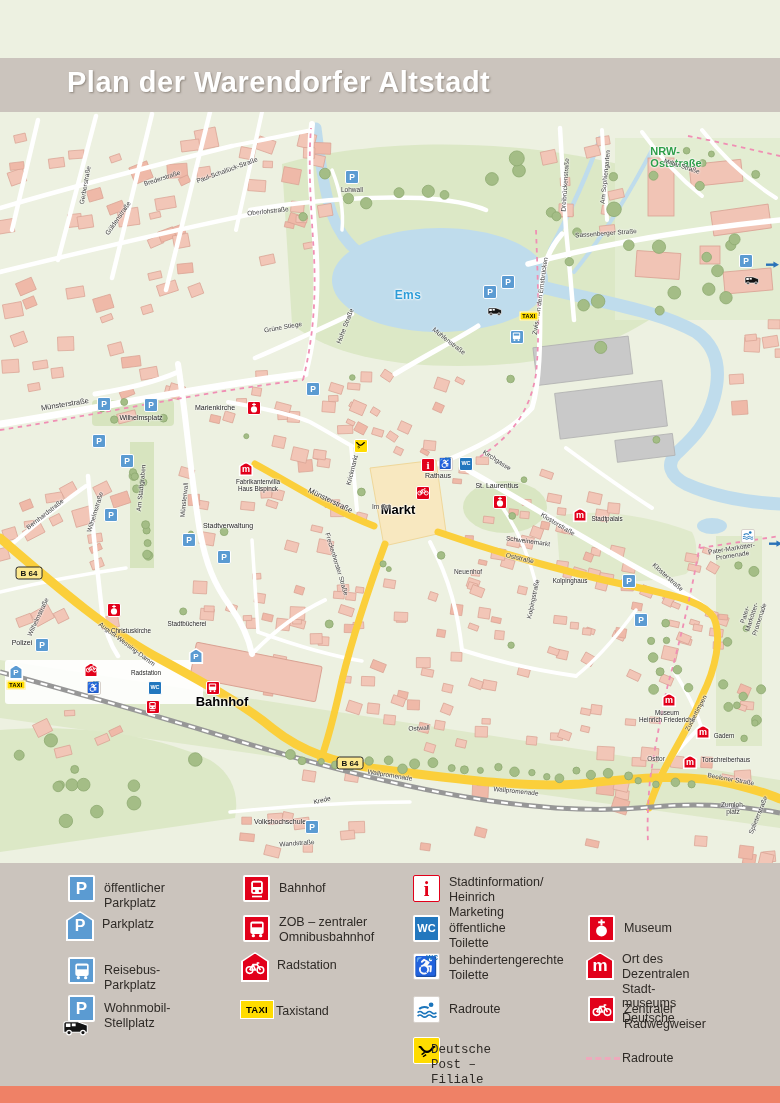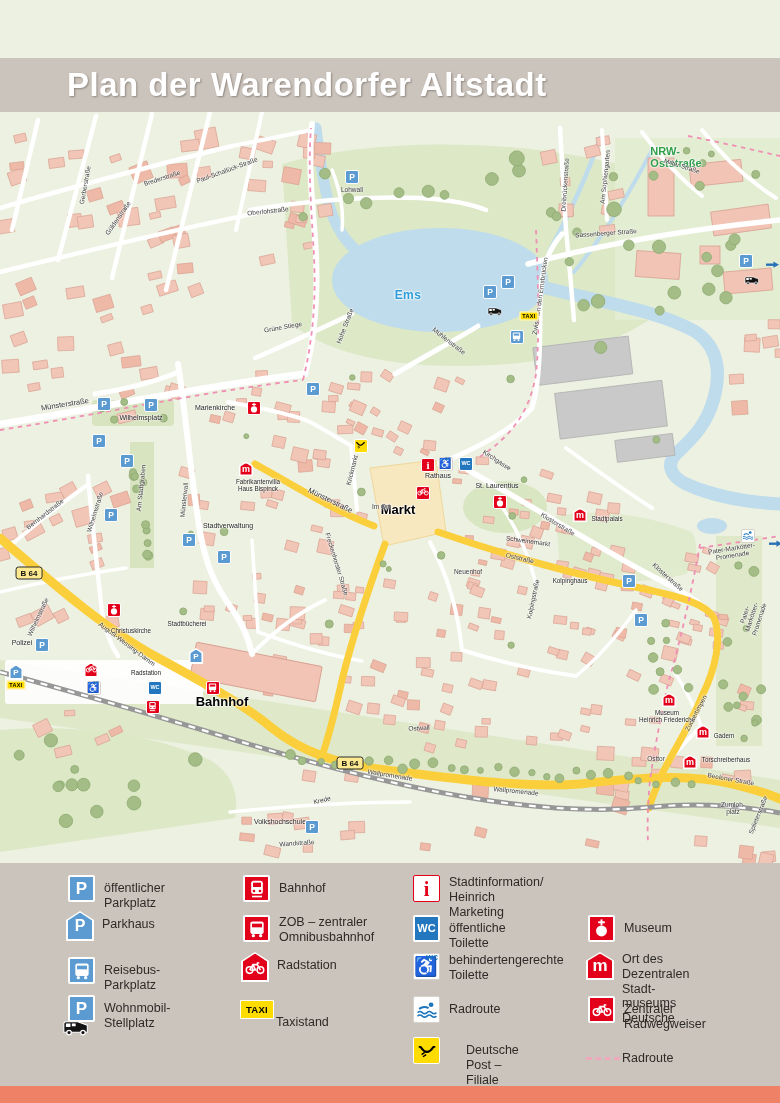--- a/index.html
+++ b/index.html
@@ -7,21 +7,21 @@
   .page{position:relative;width:780px;height:1103px;overflow:hidden;background:#EDF1E1;}
   
   .hdr{position:absolute;left:0;top:0;width:780px;height:58px;background:#EF8166;}
   .shield{position:absolute;display:inline-block;}
   .sh{clip-path:polygon(0 0,100% 0,100% 74%,50% 100%,0 74%);}
   .brand{position:absolute;left:118px;top:13px;color:#FDF6F1;font-size:16px;font-weight:bold;letter-spacing:4px;}
   .brand-sub{position:absolute;left:119px;top:34px;color:#8A3A36;font-size:9px;font-weight:bold;letter-spacing:2px;display:flex;align-items:center;gap:1px;}
   .ecirc{display:inline-flex;align-items:center;justify-content:center;width:10px;height:10px;border:1.2px solid #8E1F2F;border-radius:50%;color:#8E1F2F;font-size:7px;font-weight:bold;}
   
   .band{position:absolute;left:0;top:58px;width:780px;height:54px;background:#CBC4BD;}
-  .band h1{margin:0;position:absolute;left:67px;top:8px;font-size:33px;font-weight:bold;color:#FFFFFF;letter-spacing:.5px;text-shadow:1px 1px 2px rgba(95,85,75,.55);}
+  .band h1{margin:0;position:absolute;left:67px;top:8px;font-size:29px;font-weight:bold;color:#FFFFFF;letter-spacing:.5px;text-shadow:1px 1px 2px rgba(95,85,75,.55);}
   
   .map{position:absolute;left:0;top:112px;width:780px;height:751px;background:#EDF1E1;overflow:hidden;}
   .map svg{position:absolute;left:0;top:0;}
   #map-labels,#map-icons{position:absolute;left:0;top:0;width:780px;height:751px;pointer-events:none;}
   .mlabel{position:absolute;white-space:pre-line;text-align:center;line-height:1.15;font-size:6.5px;color:#3A3A3A;
           text-shadow:0 0 2px #fff,0 0 2px #fff,0 0 3px #fff;}
   .mlabel.street-lg{font-size:7.5px;color:#333;}
   .mlabel.poi{font-size:7px;color:#1E1E1E;}
   .mlabel.poi-sm{font-size:6.3px;color:#1E1E1E;}
   .mlabel.big{font-size:13px;font-weight:bold;color:#000;}
@@ -953,21 +953,21 @@
         <div class="llabel" style="left: 104px; top: 18px;">öffentlicher Parkplatz</div>
       </div>
       <div class="litem">
         <div style="position: absolute; left: 66px; top: 48px;">
           <div class="pent" style="width:28px;height:30px;">
             <div class="pent-in" style="background:#5B9BD2;">
               <span style="color:#fff;font-weight:bold;font-size:16px">P</span>
             </div>
           </div>
         </div>
-        <div class="llabel" style="left: 102px; top: 54px;">Parkhaus</div>
+        <div class="llabel" style="left: 102px; top: 54px;">Parkplatz</div>
       </div>
       <div class="litem">
         <div style="position: absolute; left: 68px; top: 94px;">
           <div class="ic" style="position:relative;width:27px;height:27px;background:#5B9BD2;border:2px solid #fff;border-radius:2px;color:#fff;font-weight:bold;font-size:17px;">
             <svg width="20" height="20" viewBox="0 0 12 12">
               <rect x="2" y="1.5" width="8" height="7.5" rx="1.2" fill="#fff"></rect>
               <rect x="3" y="2.8" width="6" height="2.2" fill="#5B9BD2"></rect>
               <circle cx="3.8" cy="10" r="1" fill="#fff"></circle>
               <circle cx="8.2" cy="10" r="1" fill="#fff"></circle>
             </svg>
@@ -1033,21 +1033,21 @@
               </svg>
             </div>
           </div>
         </div>
         <div class="llabel" style="left: 277px; top: 95px;">Radstation</div>
       </div>
       <div class="litem">
         <div style="position: absolute; left: 240px; top: 137px;">
           <div class="ic" style="position:relative;width:34px;height:19px;background:#FFDC00;border:1px solid #fff;color:#000;font-weight:bold;font-size:9.5px;letter-spacing:.3px;">TAXI</div>
         </div>
-        <div class="llabel" style="left: 276px; top: 152px; text-align: right;">Taxistand</div>
+        <div class="llabel" style="left: 276px; top: 141px; text-align: right;">Taxistand</div>
       </div>
       <div class="litem">
         <div style="position: absolute; left: 413px; top: 12px;">
           <div class="ic" style="position:relative;width:27px;height:27px;background:#fff;border:1.6px solid #E2001A;border-radius:2px;color:#E2001A;font-family:'Liberation Serif',serif;font-weight:bold;font-size:20px;">i</div>
         </div>
         <div class="llabel" style="left: 449px; top: 12px;">Stadtinformation/
 Heinrich Marketing</div>
       </div>
       <div class="litem">
         <div style="position: absolute; left: 413px; top: 52px;">
@@ -1078,21 +1078,21 @@
       <div class="litem">
         <div style="position: absolute; left: 413px; top: 174px;">
           <div class="ic" style="position:relative;width:27px;height:27px;background:#FFDC00;border:1px solid #fff;border-radius:2px;">
             <svg width="20" height="17.2" viewBox="0 0 14 12">
               <path d="M2.5 3.4 q4.5 7 9 0" stroke="#000" stroke-width="1.5" fill="none"></path>
               <path d="M1.2 3.4 h1.6 M11.2 3.4 h1.6" stroke="#000" stroke-width="1.2"></path>
               <path d="M3.2 8.8 l2.2 -1.5 M4.2 10.3 l2.2 -1.5" stroke="#000" stroke-width="1"></path>
             </svg>
           </div>
         </div>
-        <div class="llabel" style="left: 466px; top: 180px;">Deutsche Post – Filiale</div>
+        <div class="llabel" style="left: 431px; top: 180px; font-family: Liberation Mono, monospace;">Deutsche Post – Filiale</div>
       </div>
       <div class="litem">
         <div style="position: absolute; left: 588px; top: 52px;">
           <div class="ic" style="position:relative;width:27px;height:27px;background:#E2001A;border:2px solid #fff;border-radius:2px;color:#fff;font-weight:bold;font-size:17px;">
             <svg width="21" height="21" viewBox="0 0 12 12">
               <circle cx="6" cy="7.4" r="3.1" fill="#fff"></circle>
               <rect x="5.45" y="0.8" width="1.1" height="3.4" fill="#fff"></rect>
               <rect x="4.1" y="1.9" width="3.8" height="1.1" fill="#fff"></rect>
             </svg>
           </div>

